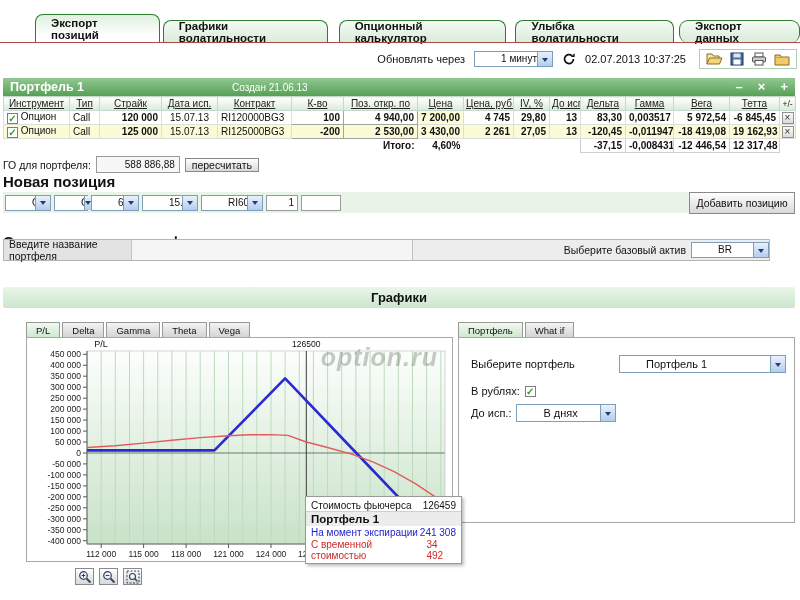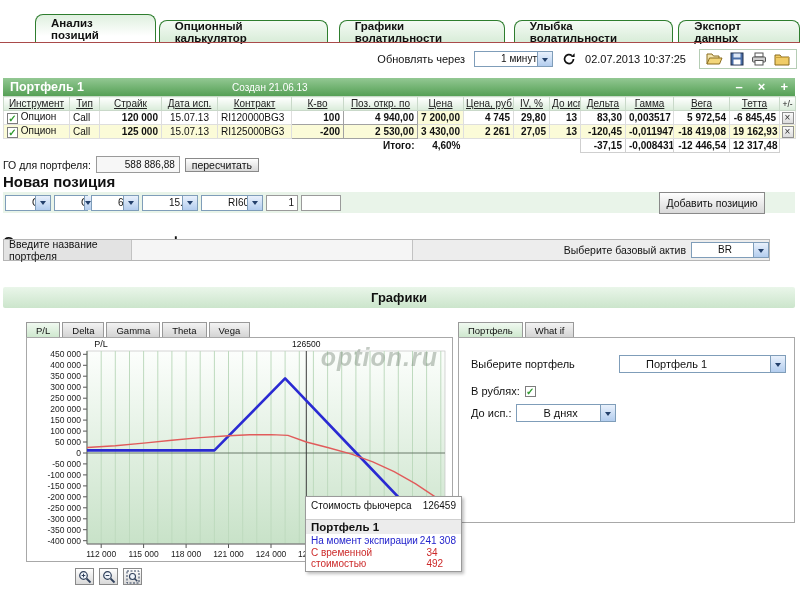--- a/index.html
+++ b/index.html
@@ -7,21 +7,21 @@
   .screen{position:relative;width:800px;height:600px;background:#fff;font-family:"Liberation Sans",sans-serif;color:#111;overflow:hidden;}
 
   
   .maintabs{position:absolute;left:35px;top:14px;height:29px;display:flex;align-items:flex-end;z-index:2;}
   .mtab{height:23px;display:flex;align-items:center;padding:0 15px;border:1px solid #2e7d2e;border-bottom:none;
         border-radius:8px 8px 0 0;background:linear-gradient(#f4faf4,#d7ecd7);font-weight:bold;font-size:11.5px;cursor:default;position:relative;z-index:1;}
   .mtab.active{height:29px;background:linear-gradient(#dff0df 0%,#ffffff 75%);z-index:3;}
   .mtab+.mtab{margin-left:3px;}
   .mtab:nth-child(3){margin-left:11px;}
   .mtab:nth-child(4){margin-left:9px;}
-  .mtab:nth-child(5){margin-left:5px;}
+  .mtab:nth-child(5){margin-left:5px;border-radius:9px;}
   .tabline{position:absolute;left:0;top:42px;width:800px;height:1px;background:#a94a4a;z-index:2;}
 
   
   .topbar{position:absolute;top:48px;left:0;width:797px;height:22px;display:flex;justify-content:flex-end;align-items:center;gap:9px;font-size:11px;}
   .iconbox{display:flex;gap:7px;border:1px solid #b5cdb5;background:#fff;padding:2px 6px;align-items:center;margin-left:4px;}
   .icbtn{display:inline-flex;cursor:pointer;}
 
   
   .sel{display:inline-flex;border:1px solid #7f9db9;background:#fff;height:16px;align-items:stretch;padding-left:23px;}
   .sel-v{flex:1;padding:1px 3px;font-size:10px;white-space:nowrap;overflow:hidden;}
@@ -53,21 +53,21 @@
   .r{text-align:right;font-weight:bold;} .c{text-align:center;} .l{text-align:left;}
 
   .gorow{position:absolute;top:156px;left:3px;display:flex;align-items:center;gap:5px;font-size:10.5px;}
   .goval{width:84px;height:17px;justify-content:flex-end;padding:0 4px;background:#f7f7f7;}
   .gobtn{width:74px;height:14px;}
 
   .sechead{position:absolute;left:3px;font-size:15px;font-weight:bold;}
 
   
   .npstrip{position:absolute;top:192px;left:3px;width:792px;height:21px;background:#e9f4e9;display:flex;align-items:center;gap:3px;padding-left:2px;}
-  .npbtn{width:106px;height:22px;margin-left:auto;margin-right:30px;}
+  .npbtn{width:106px;height:22px;margin-left:auto;}
 
   
   .cpstrip{position:absolute;top:239px;left:3px;width:767px;height:22px;border:1px solid #b5b5b5;background:#ededed;display:flex;align-items:center;font-size:10.5px;}
   .cplabel{width:128px;padding:0 5px;background:#e3e3e3;border-right:1px solid #c2c2c2;height:100%;display:flex;align-items:center;}
   .cpinput{width:281px;height:100%;background:#f5f5f5;border-right:1px solid #c2c2c2;}
   .cplabel2{margin-left:auto;padding-right:5px;}
   .cpbtn{width:124px;height:100%;}
 
   
   .chbar{position:absolute;top:287px;left:3px;width:792px;height:21px;background:linear-gradient(#eaf6ea,#cbe5cb);display:flex;align-items:center;justify-content:center;font-size:13px;font-weight:bold;border-radius:2px;}
@@ -80,44 +80,44 @@
   
   .leftchart{position:absolute;top:322px;left:26px;width:427px;}
   .cbox{height:225px;border:1px solid #a8a8a8;background:#fff;position:relative;}
   .watermark{position:absolute;top:5px;right:14px;font-size:25px;font-weight:bold;font-style:italic;color:rgba(125,140,125,0.45);letter-spacing:1px;z-index:2;}
   svg text{font-family:"Liberation Sans",sans-serif;}
   .zoomrow{margin-top:6px;margin-left:49px;display:flex;gap:5px;}
   .zbtn{width:19px;height:17px;padding:0;}
 
   
   .tooltip{position:absolute;left:279px;top:174px;width:157px;background:#fff;border:1px solid #9a9a9a;box-shadow:2px 2px 3px rgba(0,0,0,0.25);z-index:6;font-size:10px;}
-  .tt-row{display:flex;justify-content:space-between;padding:3px 5px 8px;}
+  .tt-row{display:flex;justify-content:space-between;padding:3px 5px 0;}
   .tt-name{border-top:1px solid #cfcfcf;background:#ececec;font-weight:bold;font-size:11.5px;padding:1px 5px;}
   .tt-exp{color:#2323cc;padding:1px 5px;display:flex;justify-content:space-between;}
   .tt-time{color:#cc2a2a;padding:0 5px 2px;display:flex;justify-content:space-between;}
 
   
   .rpanel{position:absolute;top:322px;left:458px;width:337px;}
   .rbox{height:186px;border:1px solid #a8a8a8;background:#fff;position:relative;font-size:11px;}
   .rrow1{display:flex;align-items:center;margin:17px 8px 0 12px;}
   .rrow1 .lbl{width:148px;}
   .rrow1 .sel{flex:1;}
   .rrow2{display:flex;align-items:center;gap:5px;margin:12px 12px 0;}
   .rrow3{display:flex;align-items:center;gap:5px;margin:7px 12px 0;}
   .buildbtn{position:absolute;bottom:4px;left:50%;transform:translateX(-50%);width:152px;height:18px;font-size:11px;}
 </style>
 </head>
 <body>
 
 <div class="screen">
 
   <div class="maintabs" id="maintabs">
-      <div class="mtab active">Анализ позиций</div>
+      <div class="mtab active">Экспорт позиций</div>
+      <div class="mtab">Графики волатильности</div>
       <div class="mtab">Опционный калькулятор</div>
-      <div class="mtab">Графики волатильности</div>
       <div class="mtab">Улыбка волатильности</div>
       <div class="mtab">Экспорт данных</div>
     </div>
   <div class="tabline"></div>
 
   <div class="topbar">
     <span>Обновлять через</span>
     <span class="sel" style="width:79px">
       <span class="sel-v">1 минуту</span>
       <span class="sel-a">

